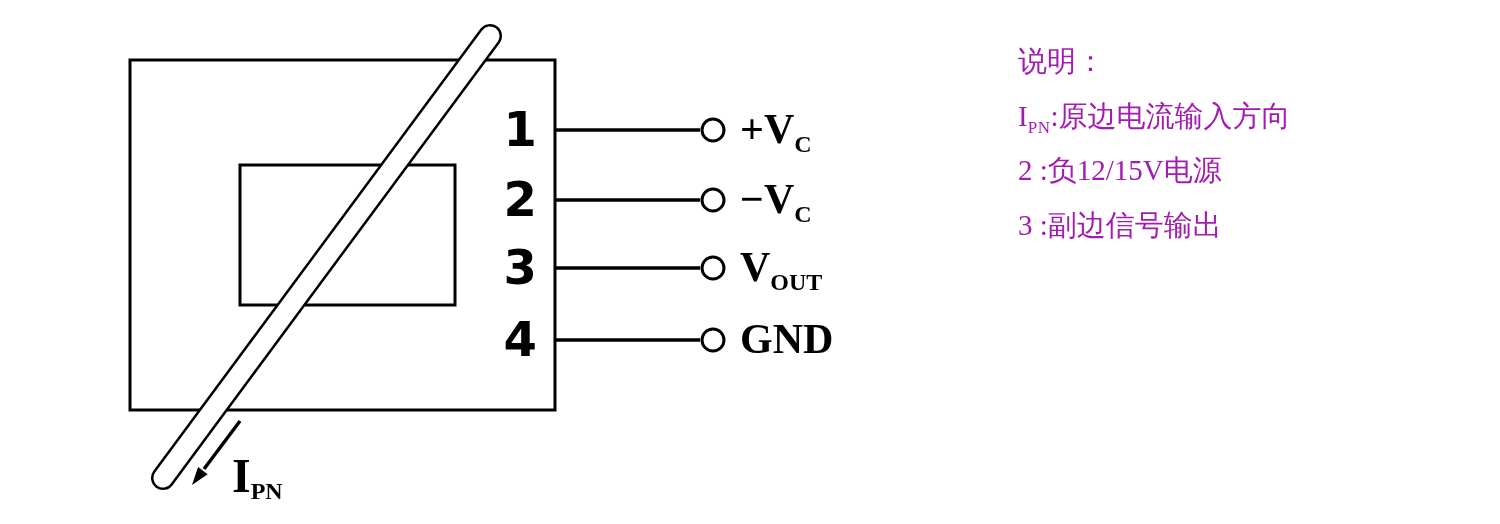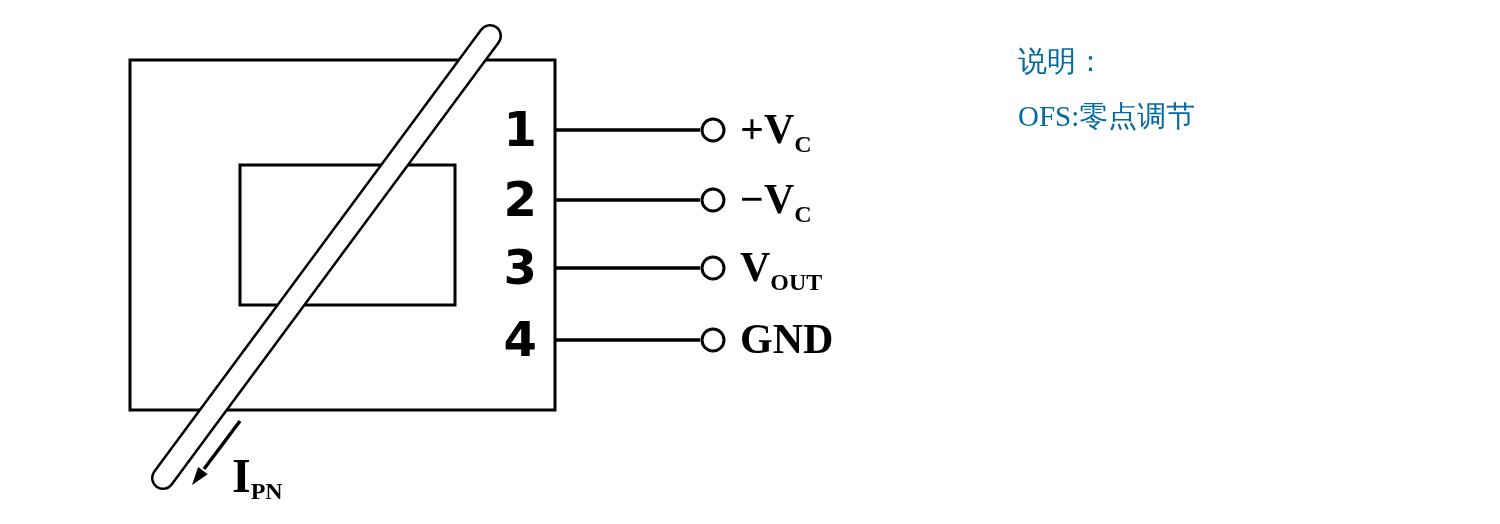--- a/index.html
+++ b/index.html
@@ -28,21 +28,21 @@
     font-size: 48px;
     fill: #000;
   }
 
   .notes {
     position: absolute;
     left: 1018px;
     top: 34px;
     font-family: "Liberation Serif", serif;
     font-size: 29px;
-    color: #0369a1;
+    color: #a21caf;
   }
   .note-line {
     height: 54.5px;
     line-height: 54.5px;
     white-space: pre;
   }
   .note-line .sub {
     font-size: 17px;
     position: relative;
     top: 7px;
@@ -98,22 +98,24 @@
       <line x1="555" y1="340" x2="700" y2="340" stroke="#000" stroke-width="3.5"></line>
       <circle cx="713" cy="340" r="11" fill="#fff" stroke="#000" stroke-width="3"></circle>
       <text x="740" y="353" class="pin-label"><tspan>GND</tspan><tspan class="sub-t" dy="9"></tspan></text>
     </g>
 
   </svg>
 
   <div class="notes">
     <div class="note-line">说明：</div>
 
+    <div class="note-line"><span>I</span><span class="sub">PN</span><span>:原边电流输入方向</span></div>
 
 
+    <div class="note-line"><span>2</span><span class="sub"></span><span> :负12/15V电源</span></div>
+
+    <div class="note-line"><span>3</span><span class="sub"></span><span> :副边信号输出</span></div>
 
 
-
-    <div class="note-line"><span>OFS</span><span class="sub"></span><span>:零点调节</span></div>
 
   </div>
 
 </div>
 
 </body></html>

